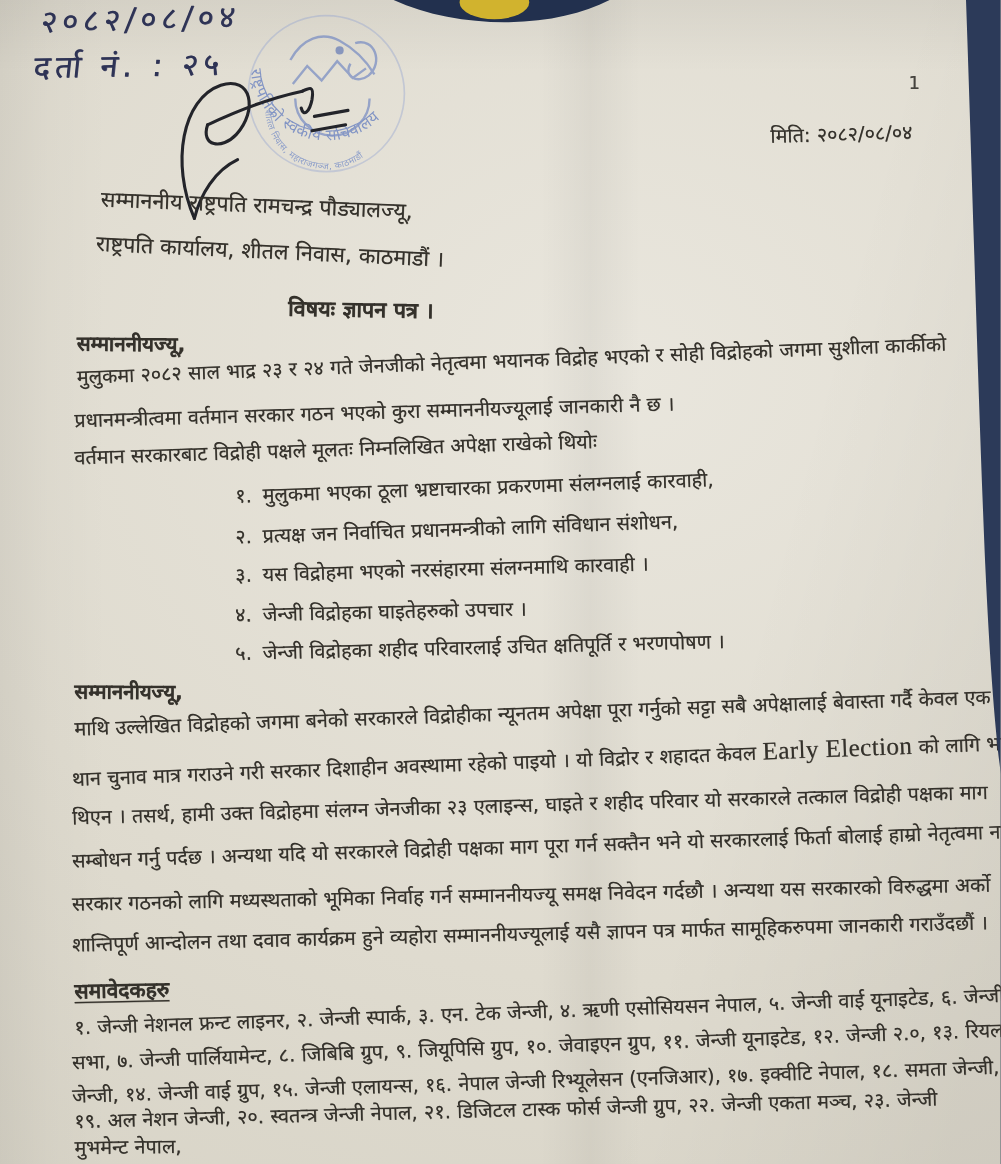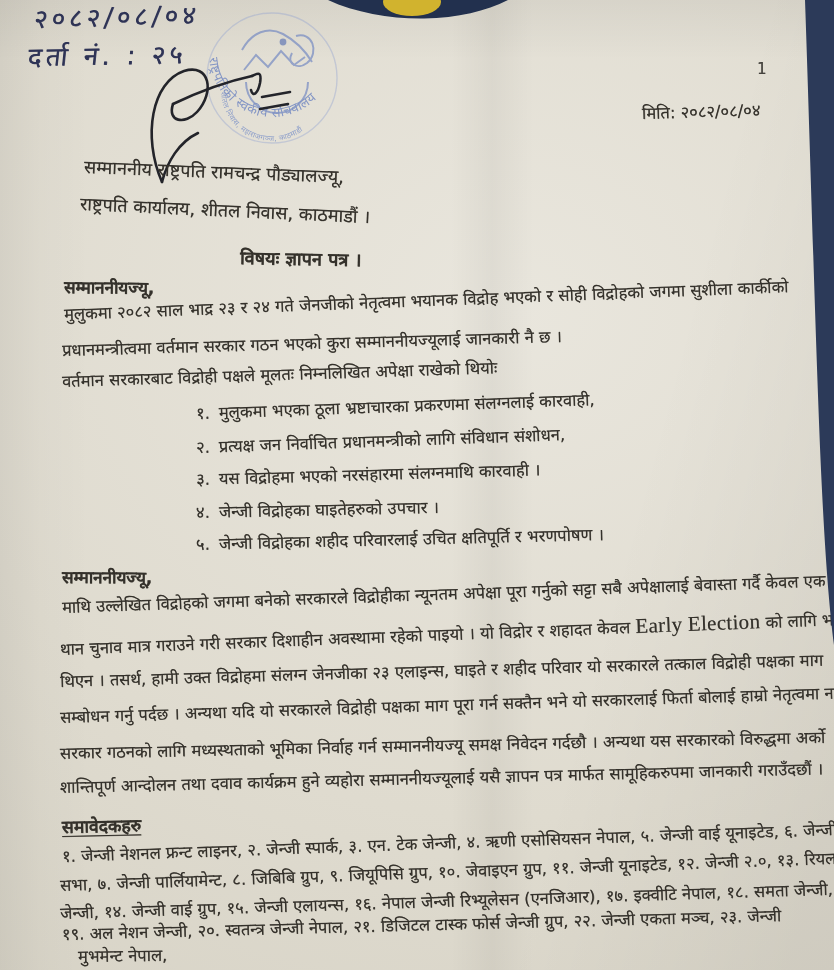--- a/index.html
+++ b/index.html
@@ -119,15 +119,15 @@
   <div class="ln small" style="left:60px;top:672px;transform:rotate(-1.6deg);">थिएन । तसर्थ, हामी उक्त विद्रोहमा संलग्न जेनजीका २३ एलाइन्स, घाइते र शहीद परिवार यो सरकारले तत्काल विद्रोही पक्षका माग</div>
   <div class="ln small" style="left:60px;top:708px;transform:rotate(-1.8deg);">सम्बोधन गर्नु पर्दछ । अन्यथा यदि यो सरकारले विद्रोही पक्षका माग पूरा गर्न सक्तैन भने यो सरकारलाई फिर्ता बोलाई हाम्रो नेतृत्वमा नयाँ</div>
   <div class="ln small" style="left:60px;top:744px;transform:rotate(-1.2deg);">सरकार गठनको लागि मध्यस्थताको भूमिका निर्वाह गर्न सम्माननीयज्यू समक्ष निवेदन गर्दछौ । अन्यथा यस सरकारको विरुद्धमा अर्को</div>
   <div class="ln small" style="left:60px;top:778px;transform:rotate(-1.4deg);">शान्तिपूर्ण आन्दोलन तथा दवाव कार्यक्रम हुने व्यहोरा सम्माननीयज्यूलाई यसै ज्ञापन पत्र मार्फत सामूहिकरुपमा जानकारी गराउँदछौं ।</div>
 
   <div class="ln bold underln" style="left:62px;top:817px;font-size:17.5px;transform:rotate(-1.2deg);">समावेदकहरु</div>
   <div class="ln small" style="left:62px;top:847px;transform:rotate(-2deg);">१. जेन्जी नेशनल फ्रन्ट लाइनर, २. जेन्जी स्पार्क, ३. एन. टेक जेन्जी, ४. ऋणी एसोसियसन नेपाल, ५. जेन्जी वाई यूनाइटेड, ६. जेन्जी</div>
   <div class="ln small" style="left:60px;top:876px;transform:rotate(-2deg);">सभा, ७. जेन्जी पार्लियामेन्ट, ८. जिबिबि ग्रुप, ९. जियूपिसि ग्रुप, १०. जेवाइएन ग्रुप, ११. जेन्जी यूनाइटेड, १२. जेन्जी २.०, १३. रियल</div>
   <div class="ln small" style="left:60px;top:904px;transform:rotate(-1.8deg);">जेन्जी, १४. जेन्जी वाई ग्रुप, १५. जेन्जी एलायन्स, १६. नेपाल जेन्जी रिभ्यूलेसन (एनजिआर), १७. इक्वीटि नेपाल, १८. समता जेन्जी,</div>
   <div class="ln small" style="left:62px;top:925px;transform:rotate(-1.5deg);">१९. अल नेशन जेन्जी, २०. स्वतन्त्र जेन्जी नेपाल, २१. डिजिटल टास्क फोर्स जेन्जी ग्रुप, २२. जेन्जी एकता मञ्च, २३. जेन्जी</div>
-  <div class="ln small" style="left:78px;top:947px;transform:rotate(-0.8deg);">मुभमेन्ट नेपाल,</div>
+  <div class="ln small" style="left:62px;top:947px;transform:rotate(-0.8deg);">मुभमेन्ट नेपाल,</div>
 
 </div>
 
 </body></html>

